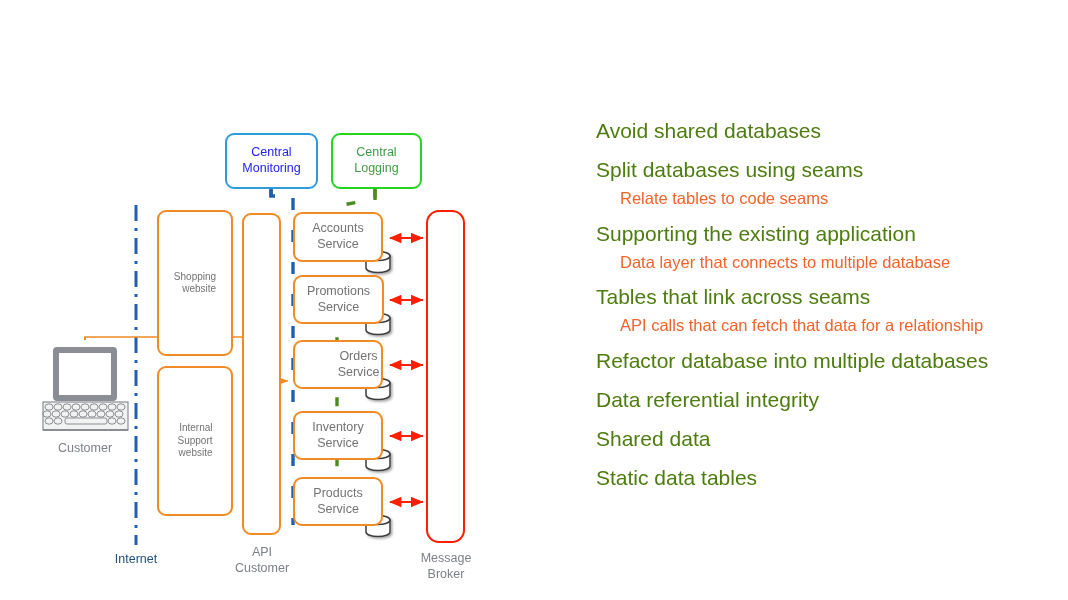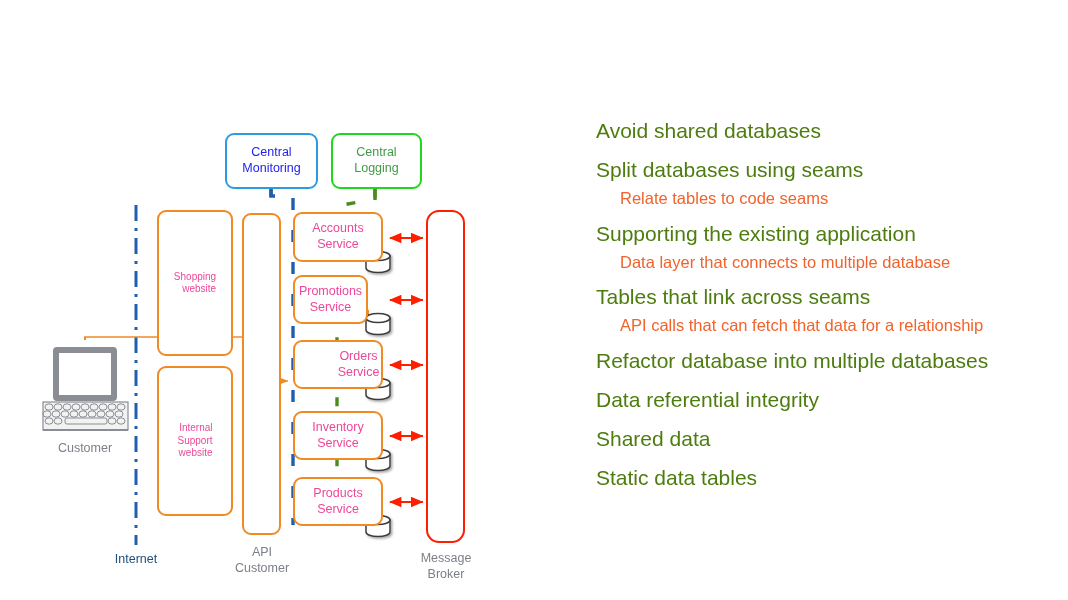--- a/index.html
+++ b/index.html
@@ -15,21 +15,21 @@
   
   #diagram{position:absolute;left:0;top:0;width:560px;height:600px;}
   #diagram svg{position:absolute;left:0;top:0;}
 
   .node{
     position:absolute;
     box-sizing:border-box;
     display:flex;align-items:center;justify-content:center;
     text-align:center;
     line-height:1.25;
-    color:#ec4899;
+    color:#737373;
     background:#ffffff;
   }
   .node-orange{border:2px solid #f08a24;border-radius:9px;}
   .node-blue{border:2px solid #2e9bdf;border-radius:9px;color:#2222ee;}
   .node-green{border:2px solid #22d51e;border-radius:9px;color:#3f9b44;}
 
   .svc{font-size:12.5px;}
   .col{font-size:10px;text-align:right;}
   .mon{font-size:12.5px;}
 
@@ -219,21 +219,21 @@
       <div>Broker</div>
     </div>
 
     <div class="node node-orange svc" style="left:293px;top:212px;width:90px;height:50px;">
       <div>
         <div>Accounts</div>
         <div>Service</div>
       </div>
     </div>
 
-    <div class="node node-orange svc" style="left:293px;top:275px;width:75px;height:49px;">
+    <div class="node node-orange svc" style="left:293px;top:275px;width:91px;height:49px;">
       <div>
         <div>Promotions</div>
         <div>Service</div>
       </div>
     </div>
 
     <div class="node node-orange svc" style="left:293px;top:340px;width:90px;height:49px;padding-left:41px;">
       <div>
         <div>Orders</div>
         <div>Service</div>

